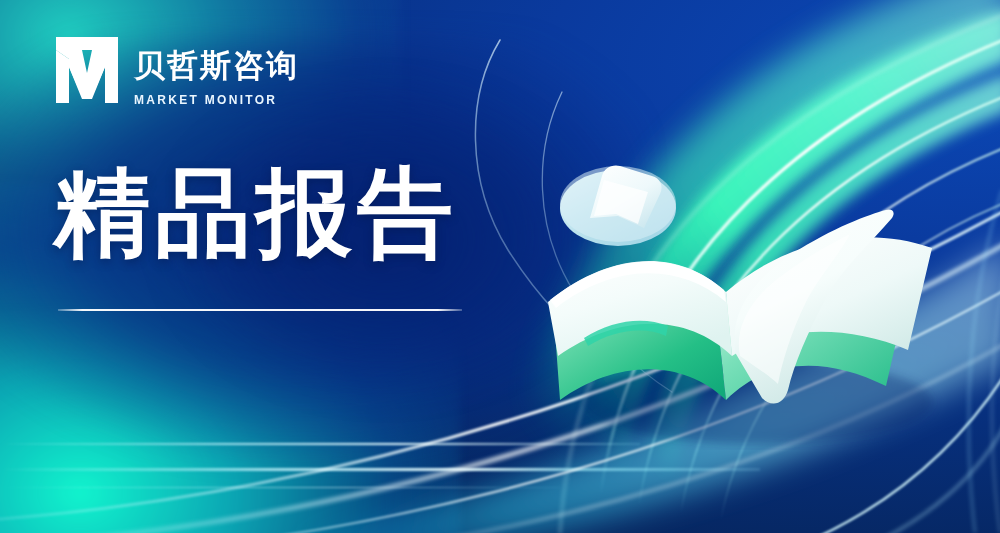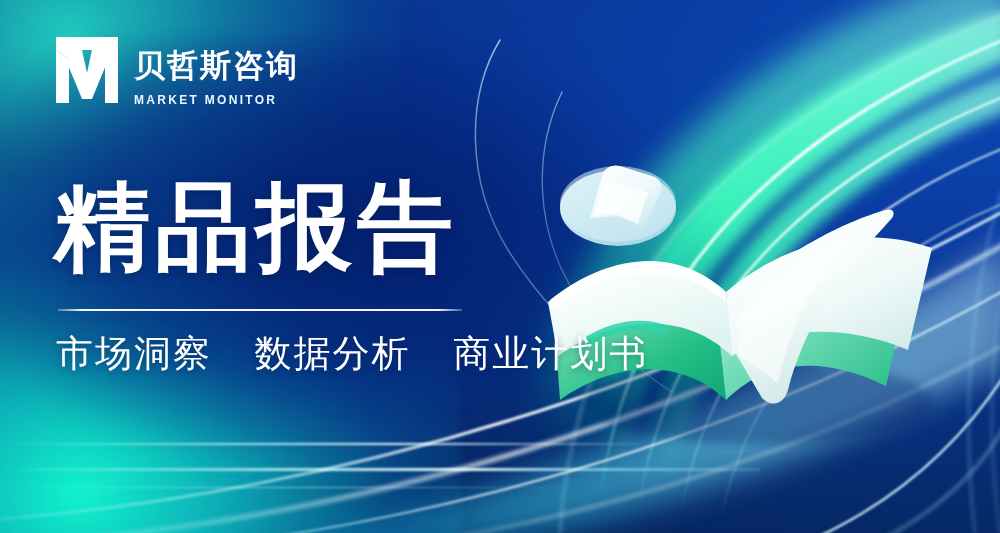--- a/index.html
+++ b/index.html
@@ -87,21 +87,21 @@
     color:#eaf6ff;
     font-size:12px;
     font-weight:700;
     letter-spacing:2.3px;
     line-height:1;
     white-space:nowrap;
   }
 
   
   .headline{
-    position:absolute; left:54px; top:176px;
+    position:absolute; left:54px; top:162px;
     color:#ffffff;
     font-size:96px;
     font-weight:700;
     letter-spacing:5px;
     line-height:1.06;
     white-space:nowrap;
     text-shadow:0 3px 10px rgba(2,22,70,0.45);
     z-index:8;
   }
 
@@ -326,21 +326,14 @@
     <div class="logo-text">
       <div class="logo-cn">贝哲斯咨询</div>
       <div class="logo-en">MARKET MONITOR</div>
     </div>
   </div>
 
   <div class="headline">精品报告</div>
 
   <div class="divider"></div>
 
-  <div class="subtitle">
-    <span>市场洞察</span>
-    <span class="gap"></span>
-    <span>数据分析</span>
-    <span class="gap"></span>
-    <span>商业计划书</span>
-  </div>
 
 </div>
 
 </body></html>

